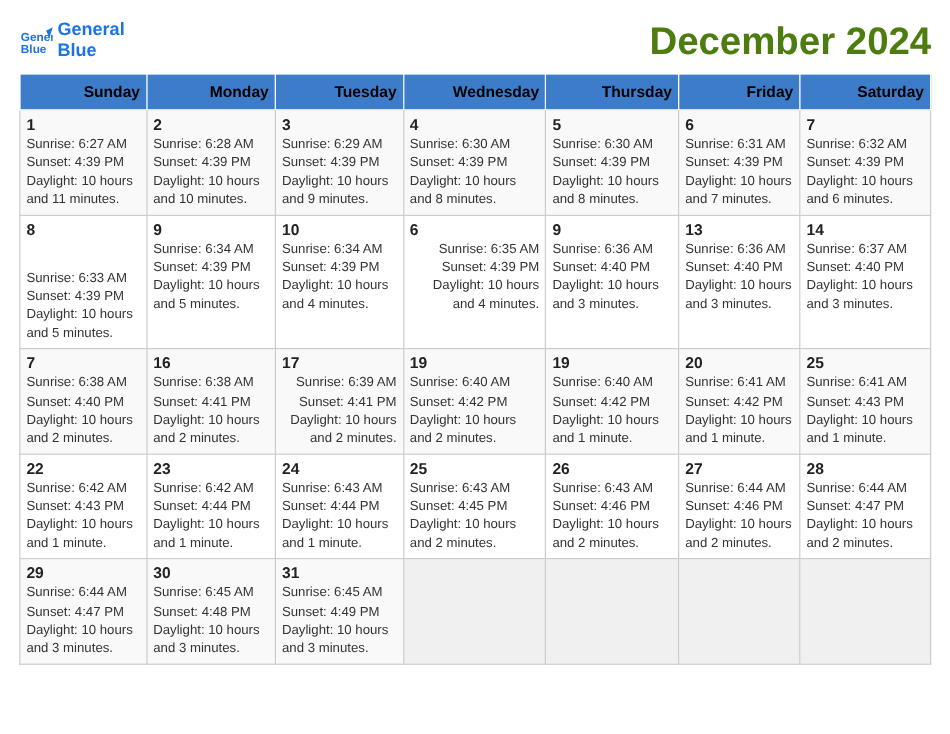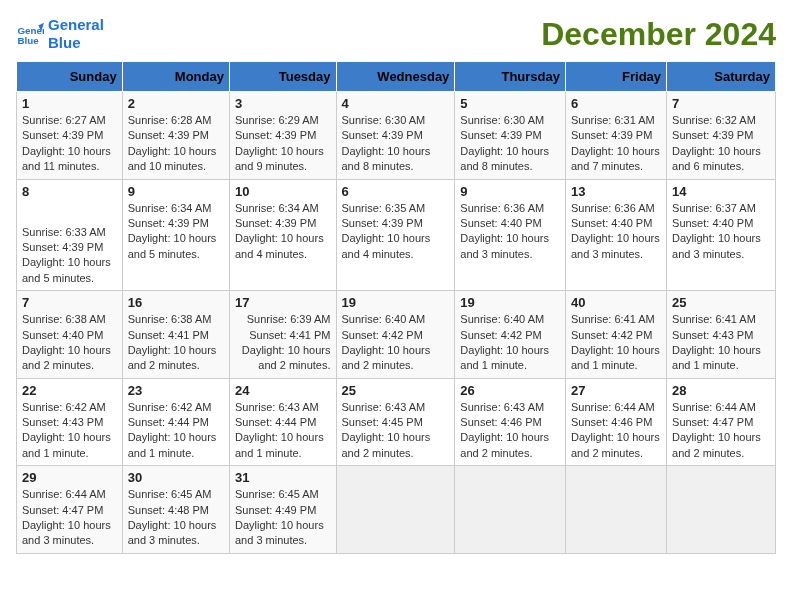--- a/index.html
+++ b/index.html
@@ -161,21 +161,21 @@
 Daylight: 10 hours and 5 minutes.</div>
         </td>
         <td>
           <span class="day-num">10</span>
           <div class="day-info" style="white-space: pre-line;">Sunrise: 6:34 AM
 Sunset: 4:39 PM
 Daylight: 10 hours and 4 minutes.</div>
         </td>
         <td>
           <span class="day-num">6</span>
-          <div class="day-info" style="white-space: pre-line;">Sunrise: 6:35 AM
+          <div class="day-info" style="white-space: pre-line; text-align: right;">Sunrise: 6:35 AM
 Sunset: 4:39 PM
 Daylight: 10 hours and 4 minutes.</div>
         </td>
         <td>
           <span class="day-num">9</span>
           <div class="day-info" style="white-space: pre-line;">Sunrise: 6:36 AM
 Sunset: 4:40 PM
 Daylight: 10 hours and 3 minutes.</div>
         </td>
         <td>
@@ -216,21 +216,21 @@
 Sunset: 4:42 PM
 Daylight: 10 hours and 2 minutes.</div>
         </td>
         <td>
           <span class="day-num">19</span>
           <div class="day-info" style="white-space: pre-line;">Sunrise: 6:40 AM
 Sunset: 4:42 PM
 Daylight: 10 hours and 1 minute.</div>
         </td>
         <td>
-          <span class="day-num">40</span>
+          <span class="day-num">20</span>
           <div class="day-info" style="white-space: pre-line;">Sunrise: 6:41 AM
 Sunset: 4:42 PM
 Daylight: 10 hours and 1 minute.</div>
         </td>
         <td>
           <span class="day-num">25</span>
           <div class="day-info" style="white-space: pre-line;">Sunrise: 6:41 AM
 Sunset: 4:43 PM
 Daylight: 10 hours and 1 minute.</div>
         </td>

